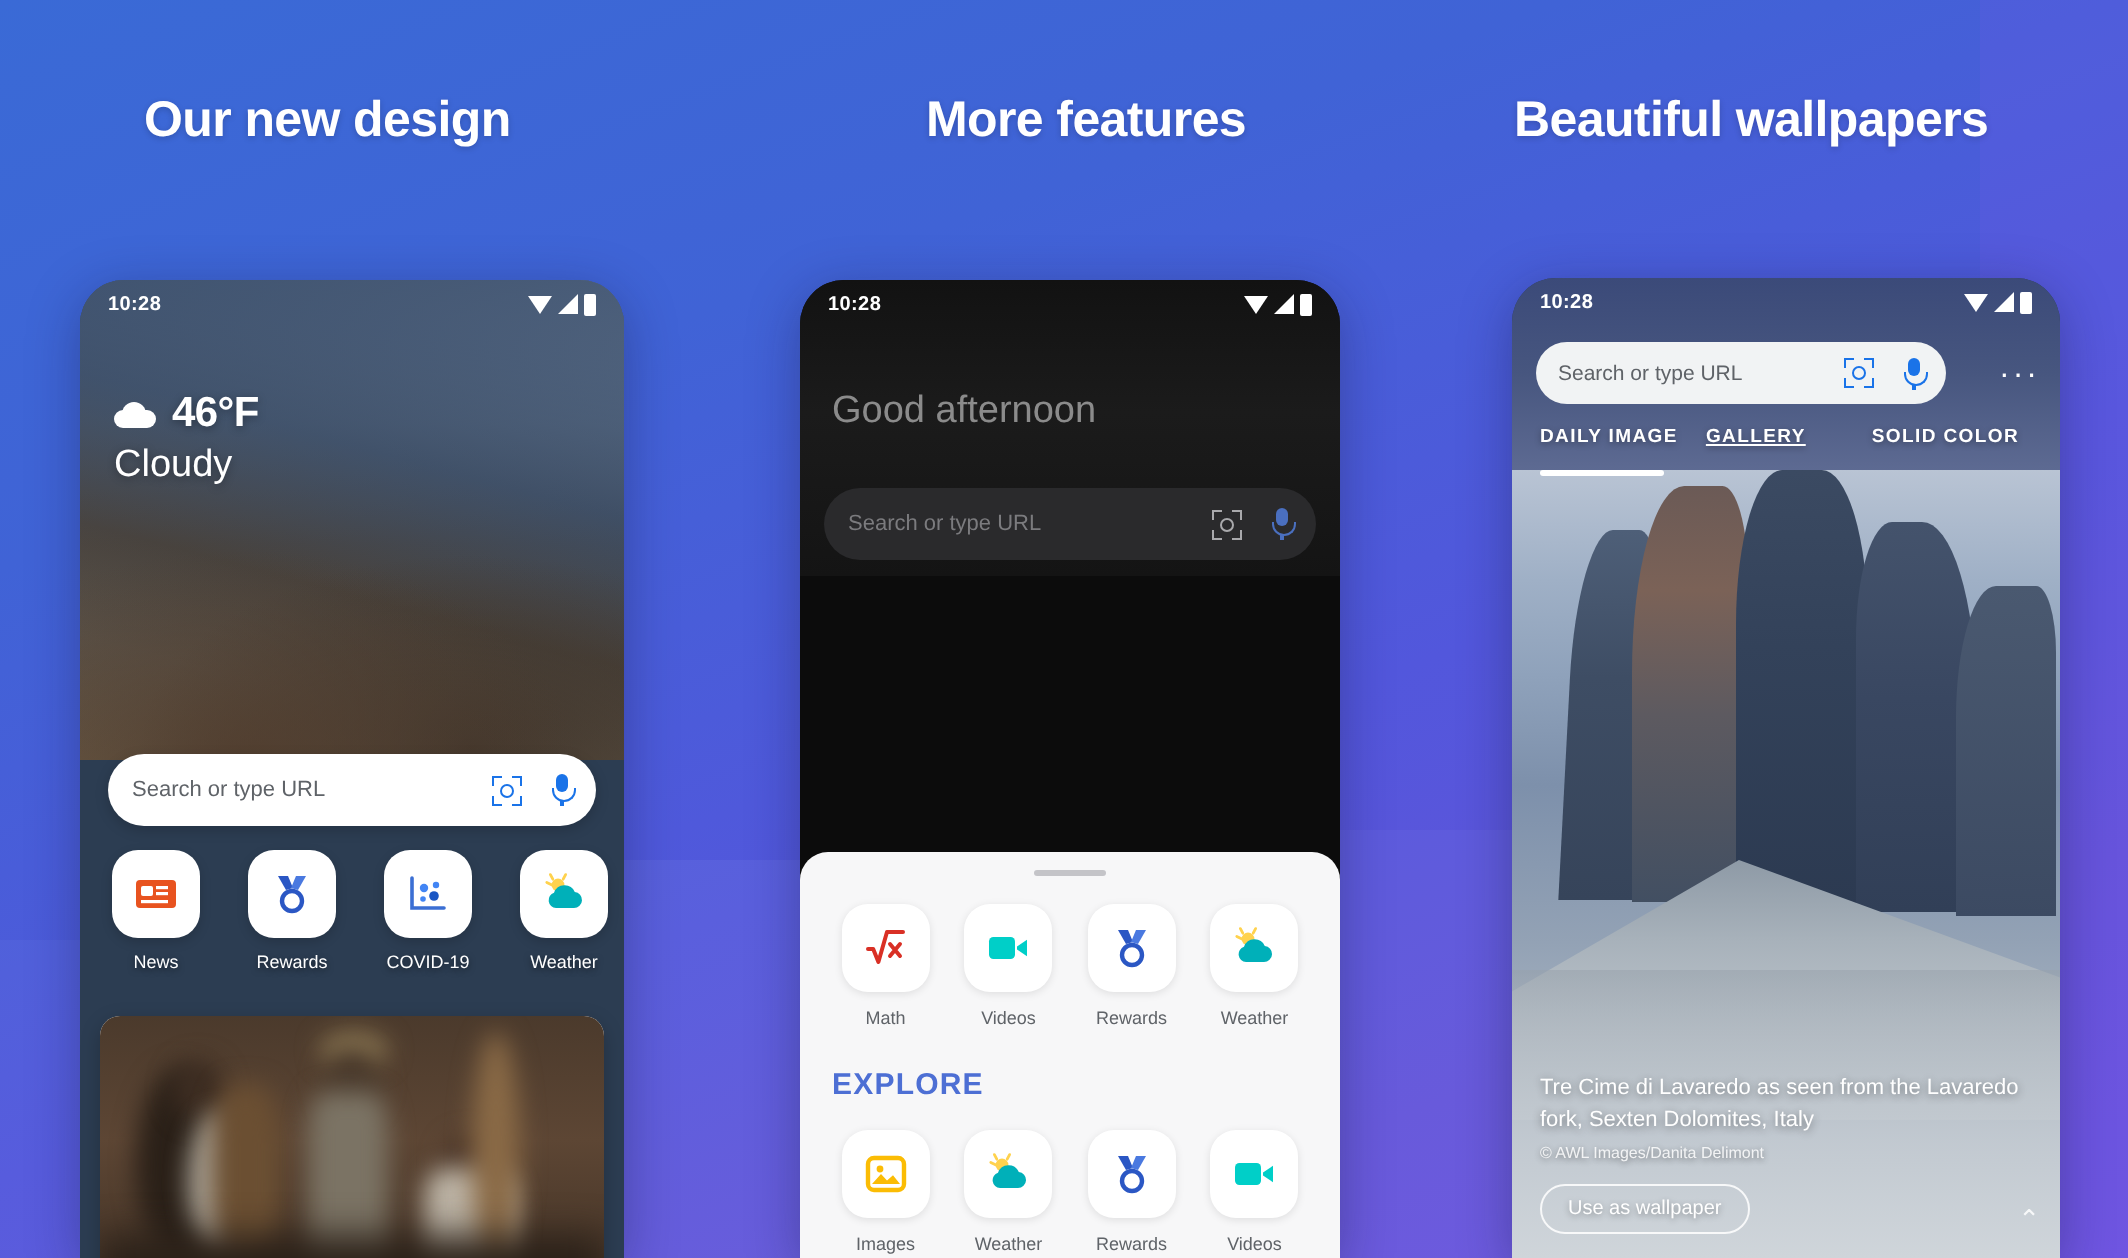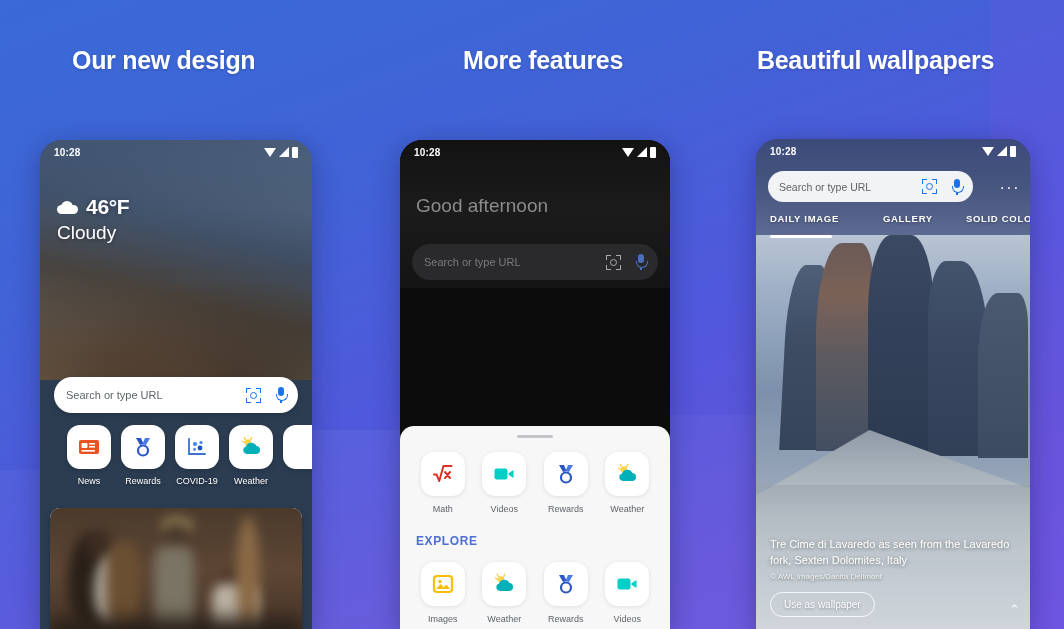--- a/index.html
+++ b/index.html
@@ -116,21 +116,21 @@
   .mic-icon:before {
     content:""; position:absolute; left:2.5px; top:0; width:6px; height:9px;
     background:#1a73e8; border-radius:3px;
   }
   .mic-icon:after {
     content:""; position:absolute; left:0.5px; top:7px; width:10px; height:6px;
     border:1.6px solid #1a73e8; border-top:0; border-radius: 0 0 6px 6px;
   }
   .mic-stem { position:absolute; left:5px; bottom:0; width:1.6px; height:3px; background:#1a73e8; }
 
-  .p1-dock { position:absolute; left:11px; top: 285px; width:100%; display:flex; padding-left: 12px; gap: 2px; z-index:6; }
+  .p1-dock { position:absolute; left:0; top: 285px; width:100%; display:flex; padding-left: 12px; gap: 16px; z-index:6; }
   .dock-item { width: 52px; display:flex; flex-direction:column; align-items:center; flex:0 0 auto; }
   .dock-tile {
     width: 44px; height: 44px; border-radius: 13px; background:#fff;
     display:flex; align-items:center; justify-content:center;
     box-shadow: 0 2px 6px rgba(0,0,0,0.16);
   }
   .dock-label { margin-top: 7px; font-size: 9px; color:#fff; text-shadow: 0 1px 3px rgba(0,0,0,.5); white-space:nowrap; }
 
   .p1-card {
     position:absolute; left: 10px; right: 10px; top: 368px; bottom: -20px;
@@ -164,38 +164,38 @@
   }
   .sheet-handle { width: 36px; height: 3px; background:#c4c4c8; border-radius:2px; margin: 9px auto 0 auto; }
   .grid4 { display:grid; grid-template-columns: repeat(4,1fr); padding: 14px 12px 0 12px; row-gap: 17px; }
   .grid-item { display:flex; flex-direction:column; align-items:center; }
   .grid-tile {
     width: 44px; height: 44px; border-radius: 13px; background:#fff;
     display:flex; align-items:center; justify-content:center;
     box-shadow: 0 1px 4px rgba(0,0,0,0.10);
   }
   .grid-label { margin-top: 8px; font-size: 9px; color:#5f6368; white-space:nowrap; }
-  .explore-hd { padding: 20px 16px 0 16px; font-size: 12px; font-weight:bold; color:#4d6fd4; letter-spacing:0.6px; }
+  .explore-hd { padding: 20px 16px 0 16px; font-size: 15px; font-weight:bold; color:#4d6fd4; letter-spacing:0.6px; }
 
   
   #phone3 { left: 756px; top: 139px; width: 274px; height: 490px; background:#2a3a58; }
   .p3-top {
     position:absolute; left:0; top:0; width:100%; height: 96px;
     background: linear-gradient(180deg,#3b4a79 0%, #47567f 50%, #5d6a92 100%);
   }
   .p3-search {
     position:absolute; left: 12px; top: 32px; width: 205px; height: 31px;
     background:#f1f3f4; border-radius: 17px; display:flex; align-items:center; padding: 0 11px;
   }
   .p3-search .sb-placeholder { flex:1; font-size: 10.5px; color:#5f6368; }
   .p3-kebab { position:absolute; right: 10px; top: 40px; color:#ffffff; font-size: 16px; letter-spacing:1.5px; }
   .p3-tabs { position:absolute; left: 0; top: 74px; width:100%; display:flex; z-index:6; }
   .p3-tab { font-size: 9.5px; font-weight:bold; color:#fff; letter-spacing:0.7px; text-shadow:0 1px 3px rgba(0,0,0,.35); white-space:nowrap; }
   .p3-tab.t1 { margin-left: 14px; }
-  .p3-tab.t2 { margin-left: 44px; }
+  .p3-tab.t2 { margin-left: 14px; text-decoration: underline; }
   .p3-tab.t3 { margin-left: 33px; }
   .p3-tab-underline { position:absolute; left: 14px; top: 96px; width: 62px; height: 2.5px; background:#fff; border-radius:2px; z-index:7; }
   .p3-wall {
     position:absolute; left:0; top: 96px; width:100%; bottom:0; overflow:hidden;
     background:
       linear-gradient(180deg, #b9c4d4 0%, #9fb0c6 14%, #8fa2bb 26%, #7d90ab 40%, #93a2b5 60%, #aeb9c6 78%, #c3ccd6 100%);
   }
   .peak { position:absolute; background: linear-gradient(180deg,#4e5f78 0%, #3e4d64 40%, #36445a 100%); }
   .pk1 { left: 28px; top: 30px; width: 44px; height: 185px; border-radius: 40% 30% 0 0; transform: skewX(-3deg); }
   .pk2 { left: 60px; top: 8px;  width: 58px; height: 208px; border-radius: 45% 22% 0 0;

